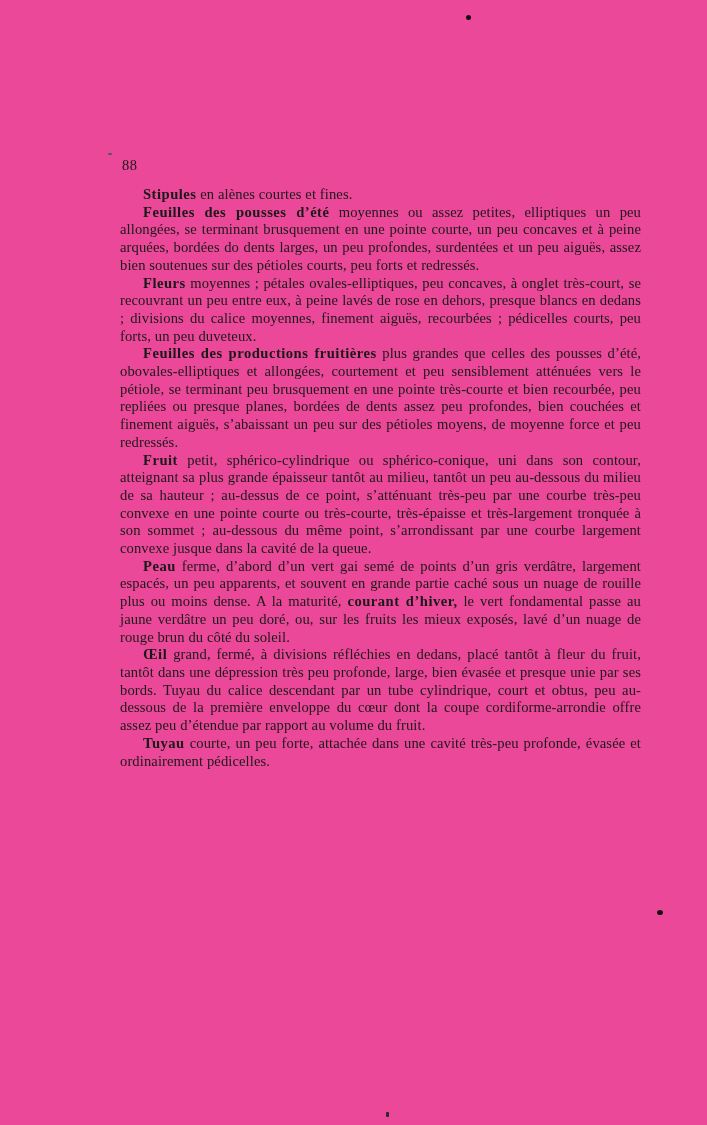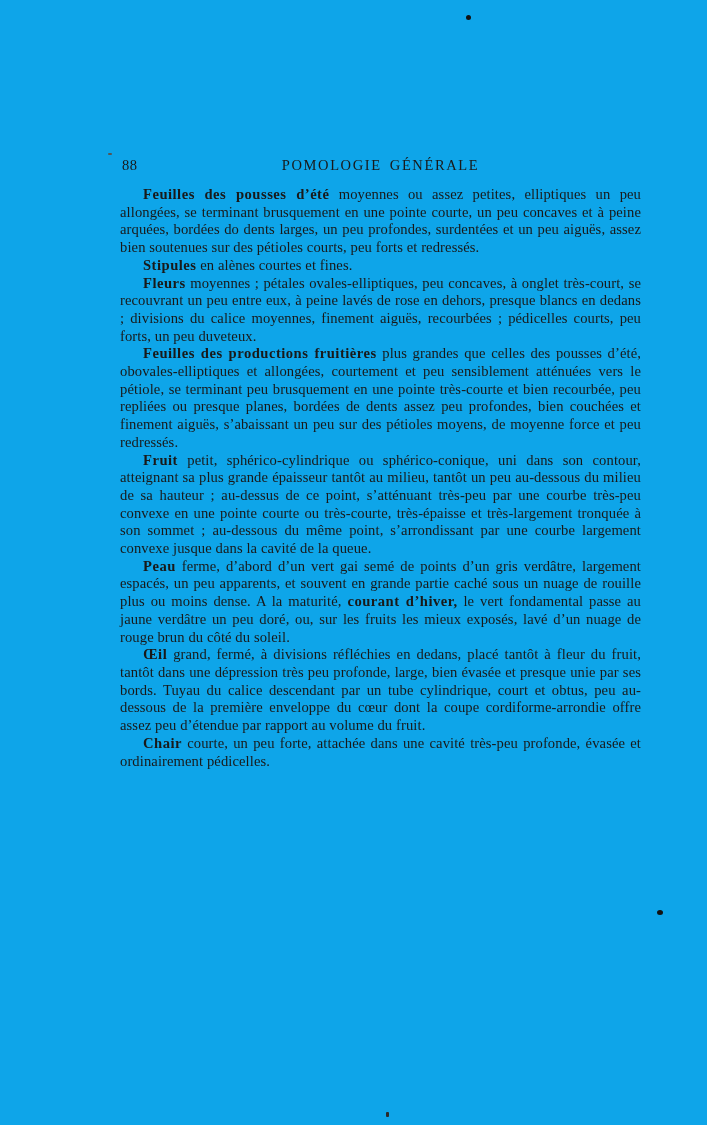--- a/index.html
+++ b/index.html
@@ -4,21 +4,21 @@
 <style>
   html, body {
     margin: 0;
     padding: 0;
     background: #ffffff;
   }
   .page {
     position: relative;
     width: 707px;
     height: 1125px;
-    background: #0ea5e9;
+    background: #ec4899;
     overflow: hidden;
     font-family: "Liberation Serif", "DejaVu Serif", serif;
     color: #191919;
   }
   .header-row {
     position: absolute;
     top: 157px;
     left: 120px;
     width: 521px;
     height: 20px;
@@ -68,32 +68,31 @@
   .speck-3 { left: 386px; top: 1112px; width: 3px; height: 5px; background:#2a2a2a; border-radius: 1px; }
   .speck-4 { left: 108px; top: 153px; width: 4px; height: 2px; background:#555; border-radius: 1px; }
 </style>
 </head>
 <body>
 
 <div class="page">
 
   <div class="header-row">
     <span class="page-number">88</span>
-    <span class="running-title">POMOLOGIE GÉNÉRALE</span>
   </div>
 
   <div class="page-body">
+      <p><span class="lead">Stipules</span><span> en alènes courtes et fines.</span></p>
       <p><span class="lead">Feuilles des pousses d’été</span><span> moyennes ou assez petites, elliptiques un peu allongées, se terminant brusquement en une pointe courte, un peu concaves et à peine arquées, bordées do dents larges, un peu profondes, surdentées et un peu aiguës, assez bien soutenues sur des pétioles courts, peu forts et redressés.</span></p>
-      <p><span class="lead">Stipules</span><span> en alènes courtes et fines.</span></p>
       <p><span class="lead">Fleurs</span><span> moyennes ; pétales ovales-elliptiques, peu concaves, à onglet très-court, se recouvrant un peu entre eux, à peine lavés de rose en dehors, presque blancs en dedans ; divisions du calice moyennes, finement aiguës, recourbées ; pédicelles courts, peu forts, un peu duveteux.</span></p>
       <p><span class="lead">Feuilles des productions fruitières</span><span> plus grandes que celles des pousses d’été, obovales-elliptiques et allongées, courtement et peu sensiblement atténuées vers le pétiole, se terminant peu brusquement en une pointe très-courte et bien recourbée, peu repliées ou presque planes, bordées de dents assez peu profondes, bien couchées et finement aiguës, s’abaissant un peu sur des pétioles moyens, de moyenne force et peu redressés.</span></p>
       <p><span class="lead">Fruit</span><span> petit, sphérico-cylindrique ou sphérico-conique, uni dans son contour, atteignant sa plus grande épaisseur tantôt au milieu, tantôt un peu au-dessous du milieu de sa hauteur ; au-dessus de ce point, s’atténuant très-peu par une courbe très-peu convexe en une pointe courte ou très-courte, très-épaisse et très-largement tronquée à son sommet ; au-dessous du même point, s’arrondissant par une courbe largement convexe jusque dans la cavité de la queue.</span></p>
       <p><span class="lead">Peau</span><span> ferme, d’abord d’un vert gai semé de points d’un gris verdâtre, largement espacés, un peu apparents, et souvent en grande partie caché sous un nuage de rouille plus ou moins dense. A la maturité, </span><span class="lead">courant d’hiver,</span><span> le vert fondamental passe au jaune verdâtre un peu doré, ou, sur les fruits les mieux exposés, lavé d’un nuage de rouge brun du côté du soleil.</span></p>
       <p><span class="lead">Œil</span><span> grand, fermé, à divisions réfléchies en dedans, placé tantôt à fleur du fruit, tantôt dans une dépression très peu profonde, large, bien évasée et presque unie par ses bords. Tuyau du calice descendant par un tube cylindrique, court et obtus, peu au-dessous de la première enveloppe du cœur dont la coupe cordiforme-arrondie offre assez peu d’étendue par rapport au volume du fruit.</span></p>
-      <p><span class="lead">Chair</span><span> courte, un peu forte, attachée dans une cavité très-peu profonde, évasée et ordinairement pédicelles.</span></p>
+      <p><span class="lead">Tuyau</span><span> courte, un peu forte, attachée dans une cavité très-peu profonde, évasée et ordinairement pédicelles.</span></p>
     </div>
 
   <div class="ink-speck speck-1"></div>
   <div class="ink-speck speck-2"></div>
   <div class="ink-speck speck-3"></div>
   <div class="ink-speck speck-4"></div>
 
 </div>
 
 </body></html>

